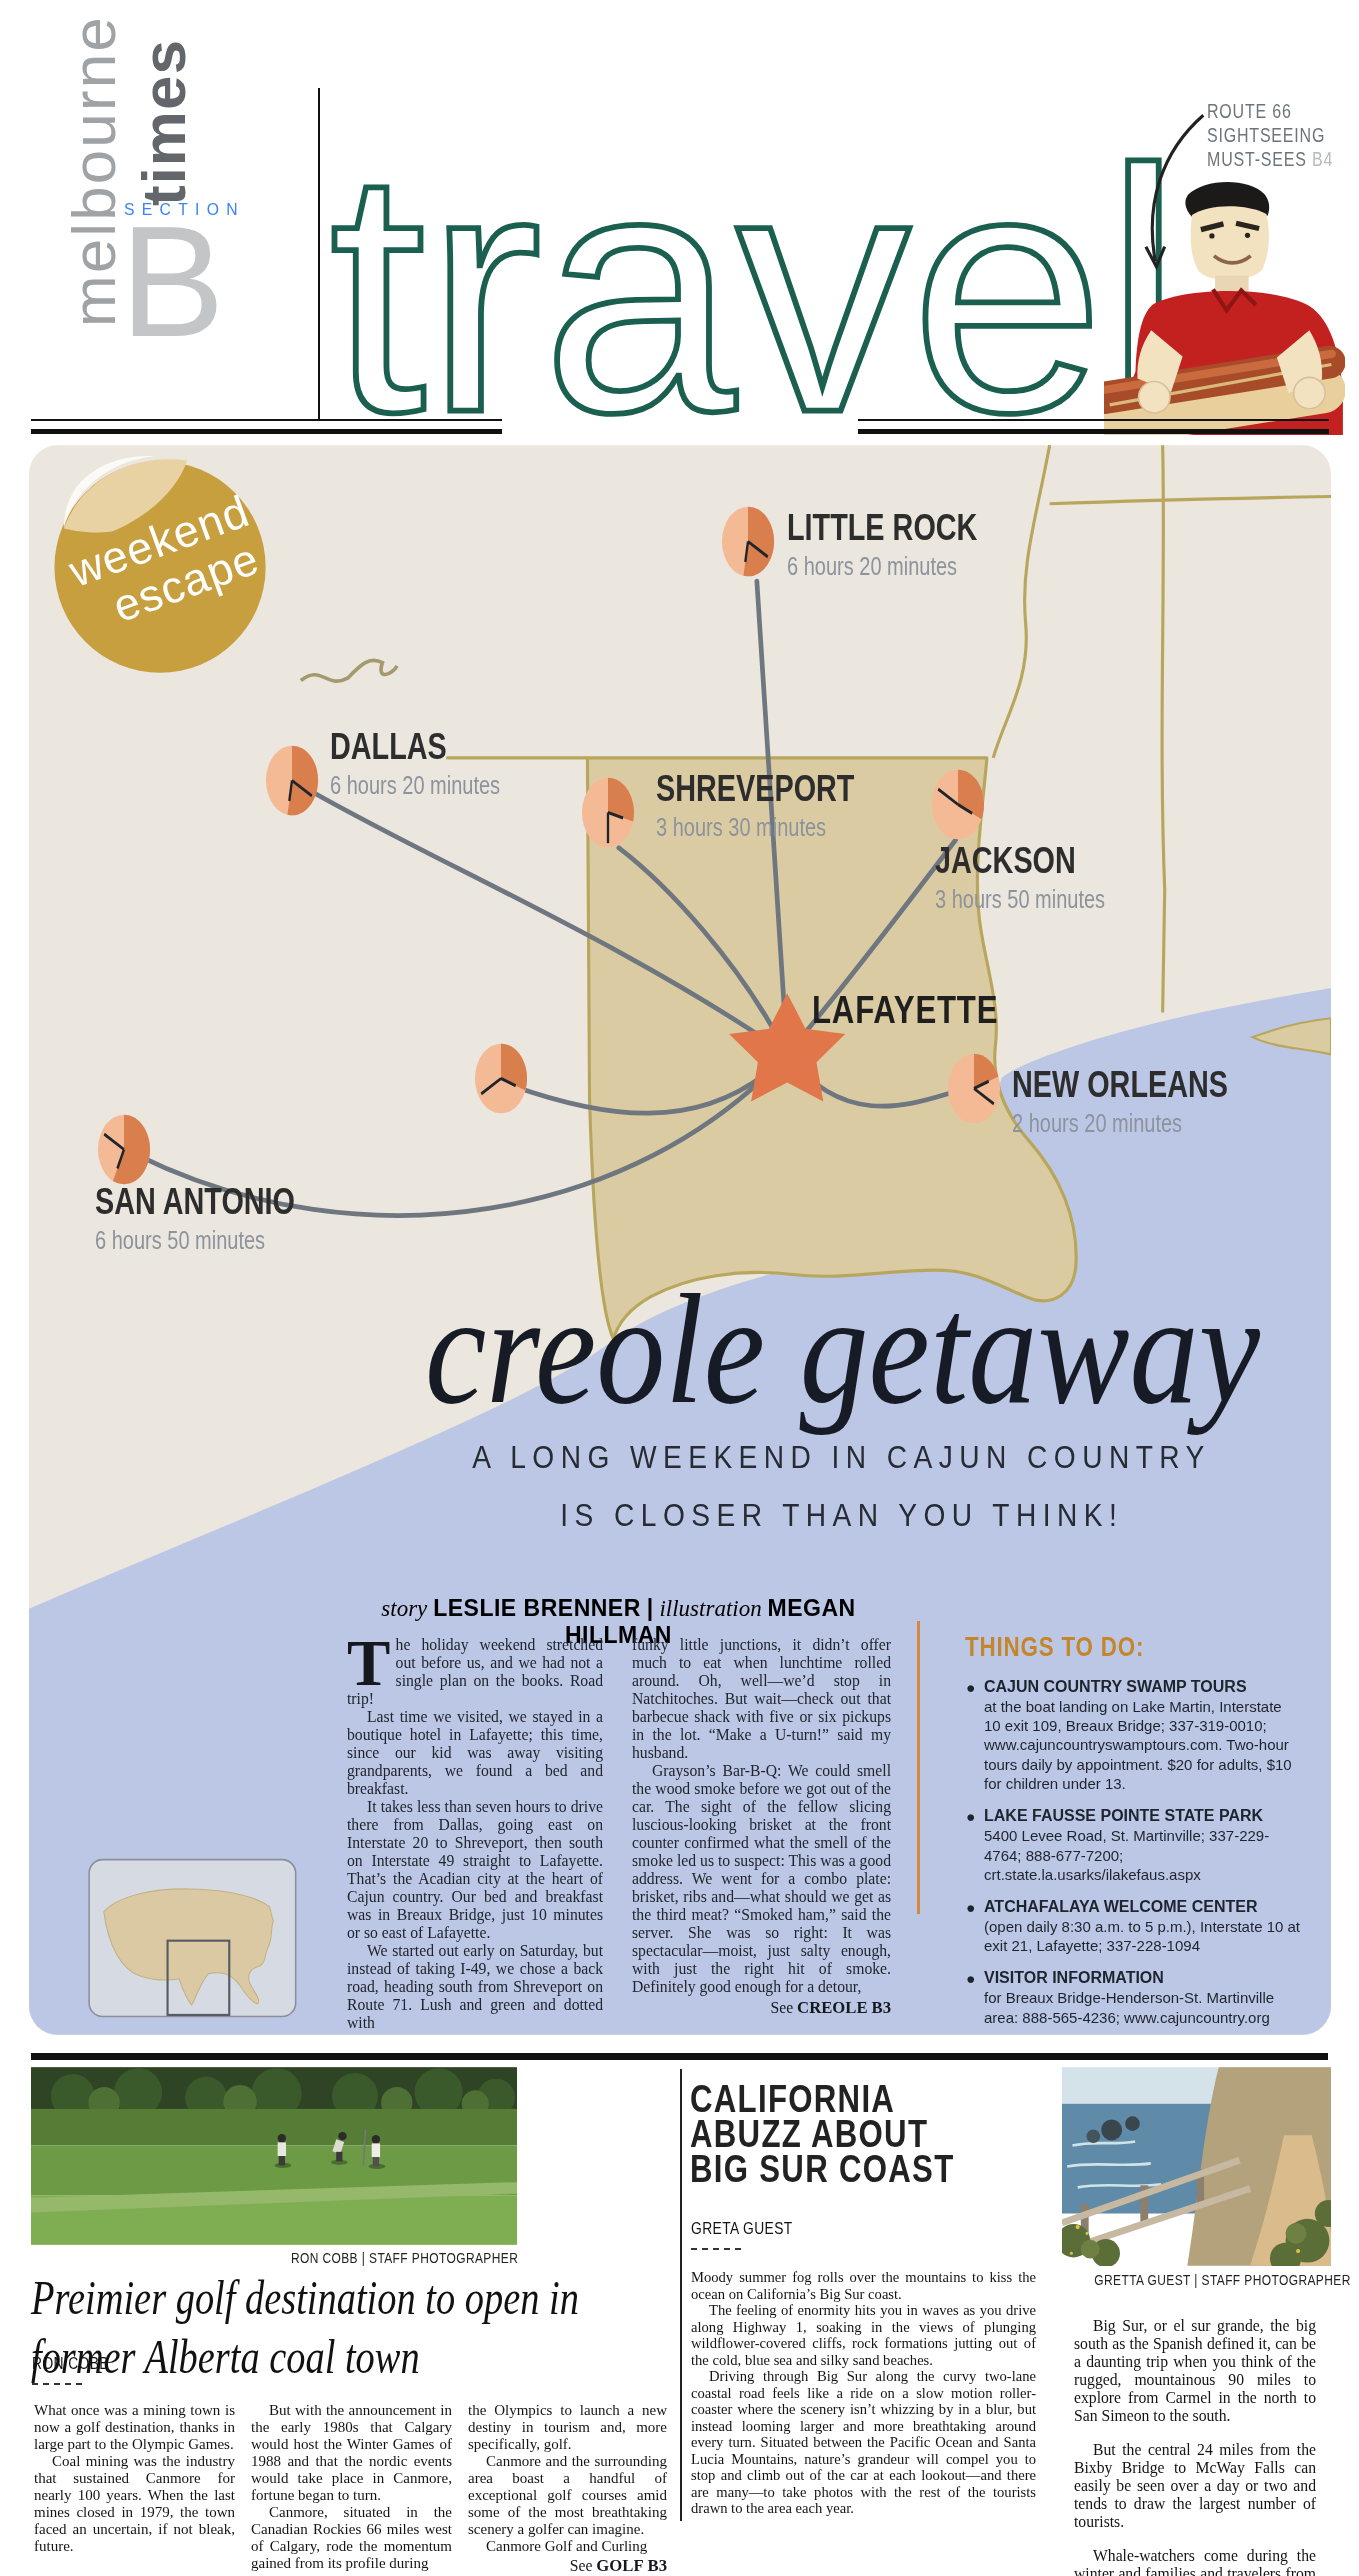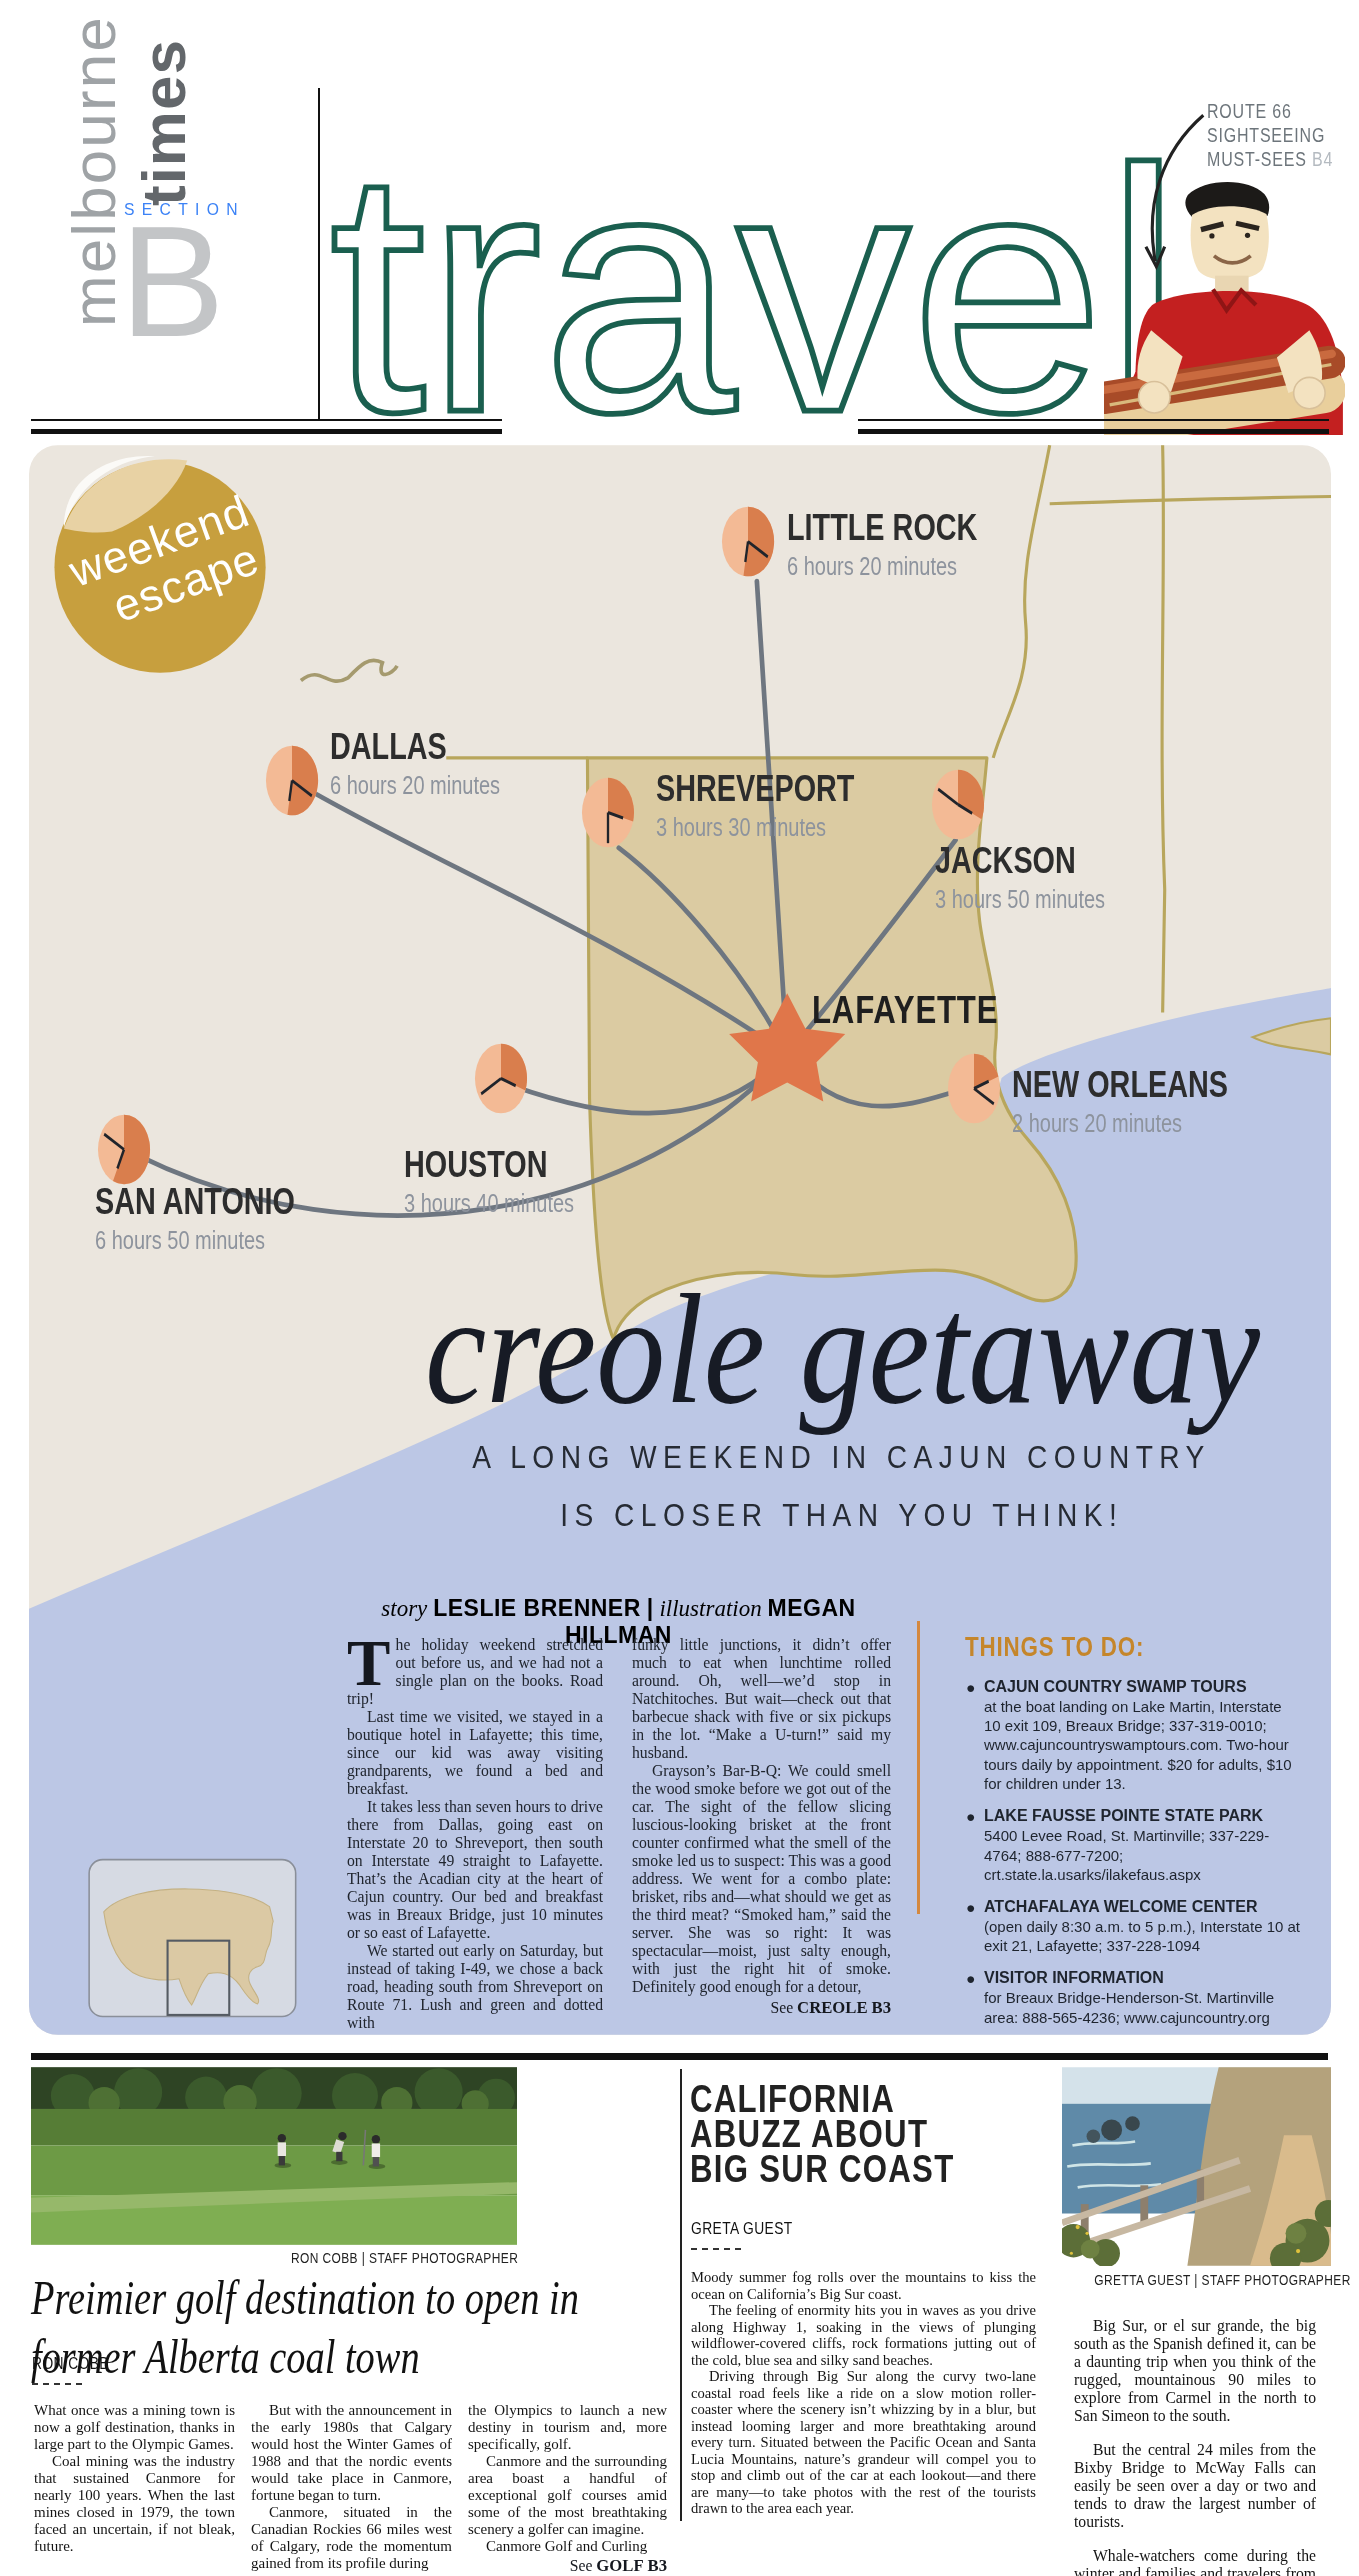--- a/index.html
+++ b/index.html
@@ -252,24 +252,20 @@
     <div class="nm"><span class="cx">JACKSON</span></div>
     <div class="tm"><span class="cx">3 hours 50 minutes</span></div>
   </div>
   <div class="abs laf" style="left:812px;top:988px;">
     <span class="cx">LAFAYETTE</span>
   </div>
   <div class="abs city" style="left:1012px;top:1064px;">
     <div class="nm"><span class="cx">NEW ORLEANS</span></div>
     <div class="tm"><span class="cx">2 hours 20 minutes</span></div>
   </div>
-  <div class="abs city" style="left:404px;top:1144px;">
-    <div class="nm"><span class="cx">HOUSTON</span></div>
-    <div class="tm"><span class="cx">3 hours 40 minutes</span></div>
-  </div>
   <div class="abs city" style="left:95px;top:1181px;">
     <div class="nm"><span class="cx">SAN ANTONIO</span></div>
     <div class="tm"><span class="cx">6 hours 50 minutes</span></div>
   </div>
 
   <div class="abs headline" style="left:319px;top:1271px;width:1046px;text-align:center;">
     <span class="cxc">creole getaway</span>
   </div>
   <div class="abs subline" style="left:319px;top:1439px;width:1046px;text-align:center;">
     <span class="cxc">A LONG WEEKEND IN CAJUN COUNTRY</span>

